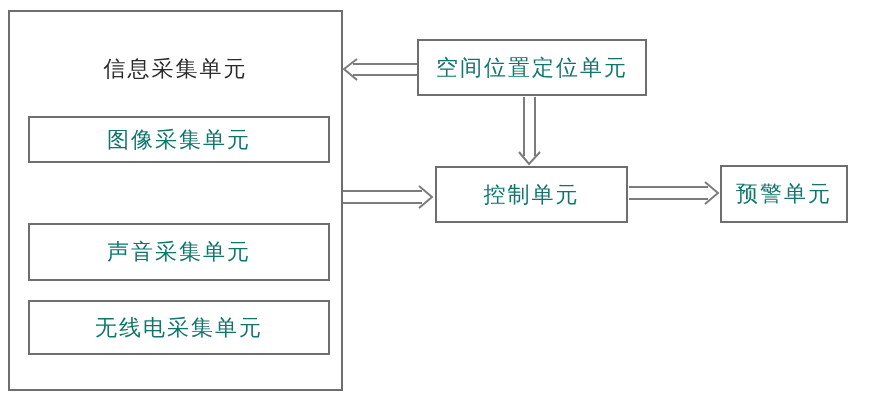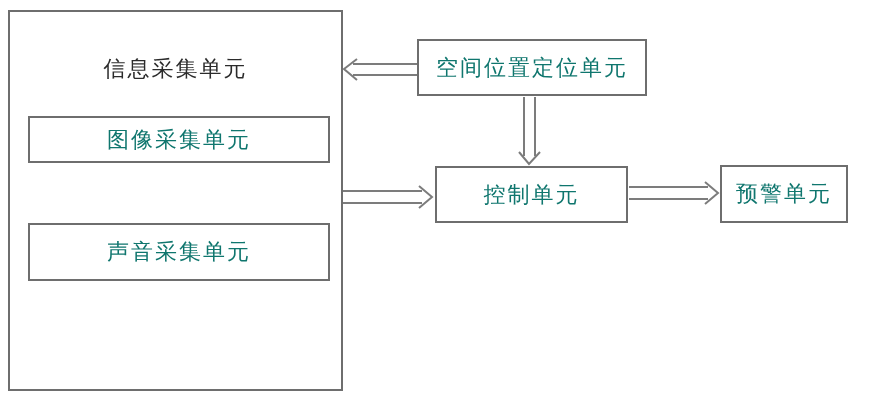--- a/index.html
+++ b/index.html
@@ -55,20 +55,23 @@
     <div class="outer-title">信息采集单元</div>
 
     <div class="box sub-box sub-box-1">
       <span class="box-label">图像采集单元</span>
     </div>
 
     <div class="box sub-box sub-box-2">
       <span class="box-label">声音采集单元</span>
     </div>
 
+    <div class="box sub-box sub-box-3">
+      <span class="box-label">无线电采集单元</span>
+    </div>
   </div>
 
   <div class="box positioning-unit">
     <span class="box-label">空间位置定位单元</span>
   </div>
 
   <div class="box control-unit">
     <span class="box-label">控制单元</span>
   </div>
 

